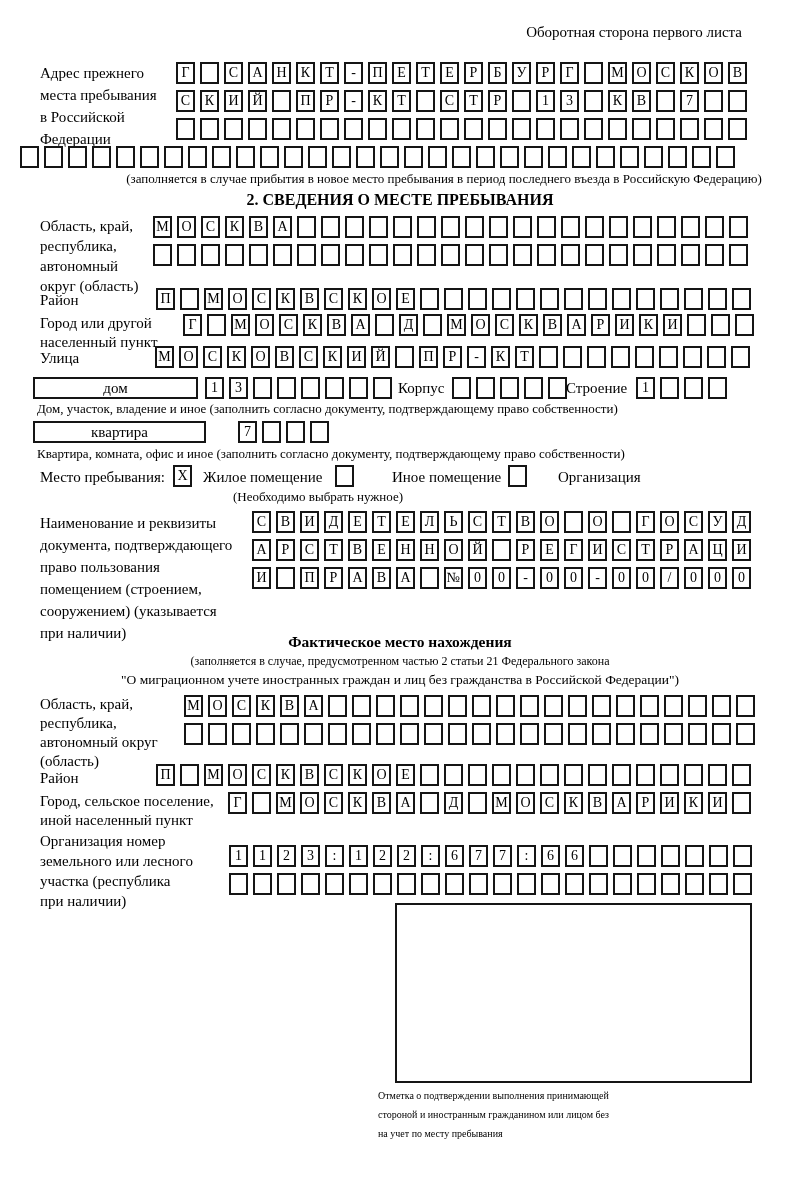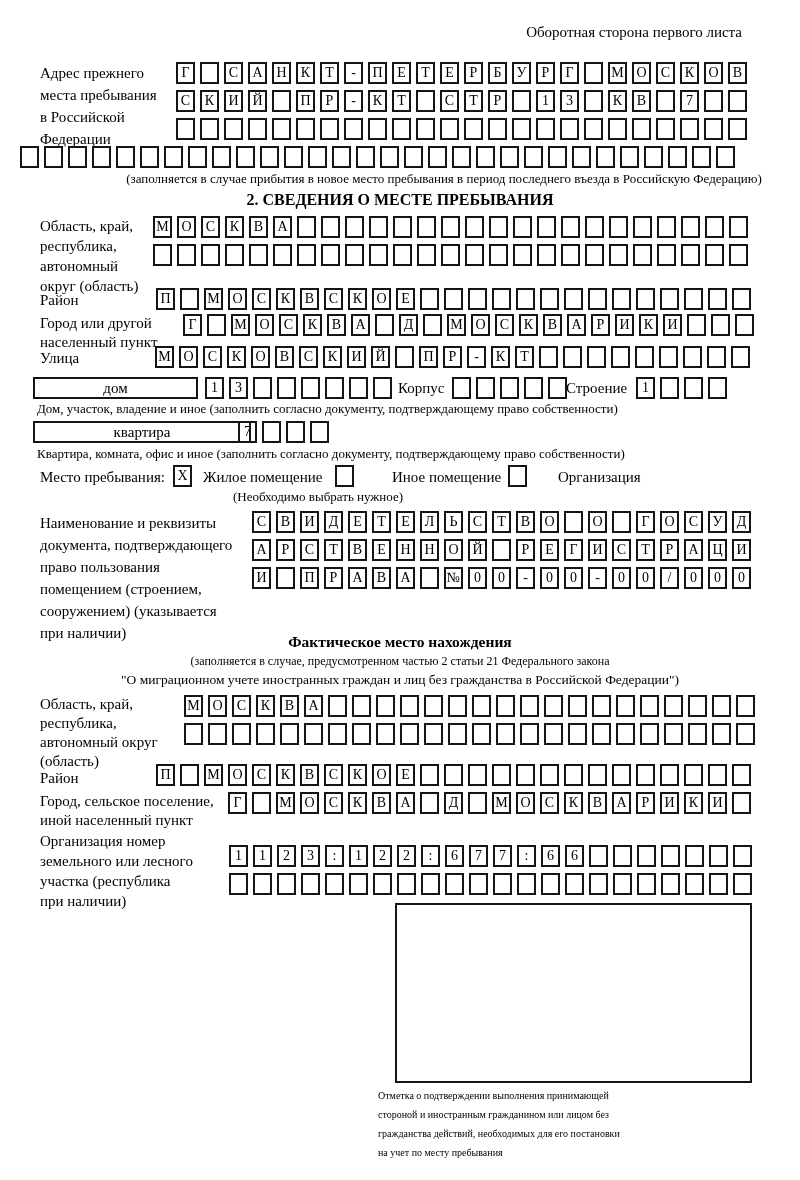--- a/index.html
+++ b/index.html
@@ -318,21 +318,21 @@
     </div>
   <div class="abs lbl" style="left:566px;top:378px;">Строение</div>
   <div class="cellrow" style="left:636px;top:377px;">
       <div class="cell">1</div>
       <div class="cell"></div>
       <div class="cell"></div>
       <div class="cell"></div>
     </div>
   <div class="abs cap" style="left:37px;top:401px;">Дом, участок, владение и иное (заполнить согласно документу, подтверждающему право собственности)</div>
 
-  <div class="wbox" style="left:33px;top:421px;width:218px;">квартира</div>
+  <div class="wbox" style="left:33px;top:421px;width:173px;">квартира</div>
   <div class="cellrow" style="left:238px;top:421px;">
       <div class="cell">7</div>
       <div class="cell"></div>
       <div class="cell"></div>
       <div class="cell"></div>
     </div>
   <div class="abs cap" style="left:37px;top:446px;">Квартира, комната, офис и иное (заполнить согласно документу, подтверждающему право собственности)</div>
 
   <div class="abs lbl" style="left:40px;top:467px;">Место пребывания:</div>
   <div class="abs cell" style="left:173px;top:465px;">X</div>
@@ -594,17 +594,16 @@
       <div class="cell"></div>
       <div class="cell"></div>
       <div class="cell"></div>
       <div class="cell"></div>
     </div>
 
   <div class="bigbox" style="left:395px;top:903px;width:357px;height:180px;"></div>
   <div class="abs" style="left:378px;top:1086px;width:392px;">
     <div class="stampcap">Отметка о подтверждении выполнения принимающей</div>
     <div class="stampcap">стороной и иностранным гражданином или лицом без</div>
-    <div class="stampcap">гражданства действий, необходимых для его постановки</div>
     <div class="stampcap">на учет по месту пребывания</div>
   </div>
 
 </div>
 
 </body></html>

